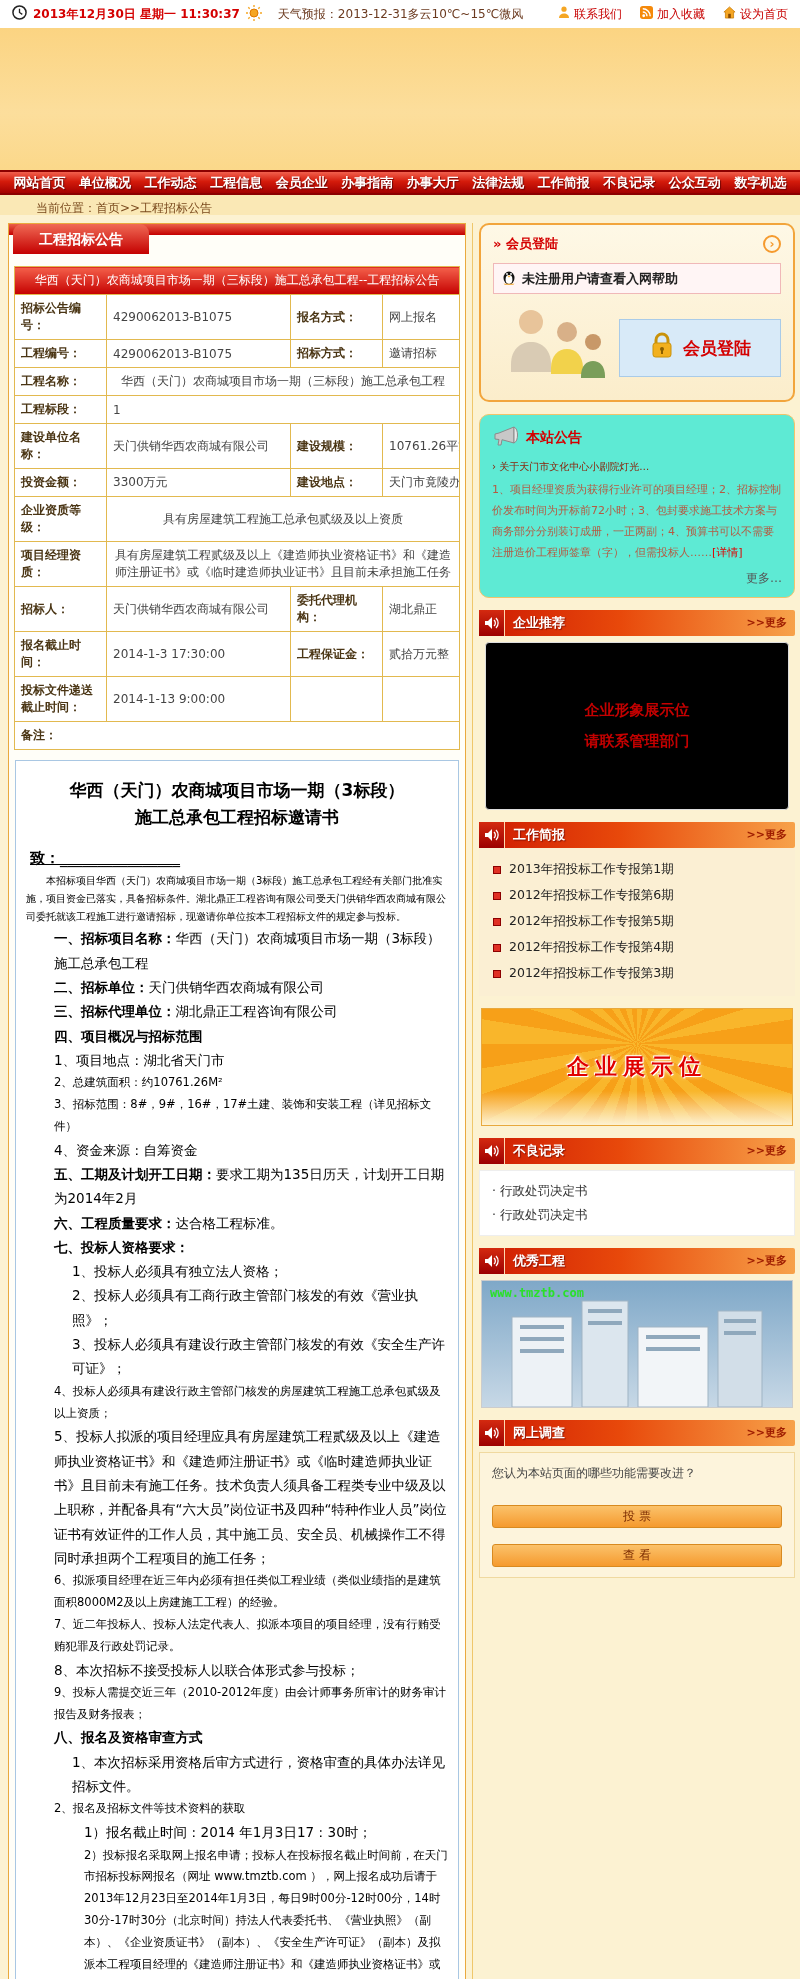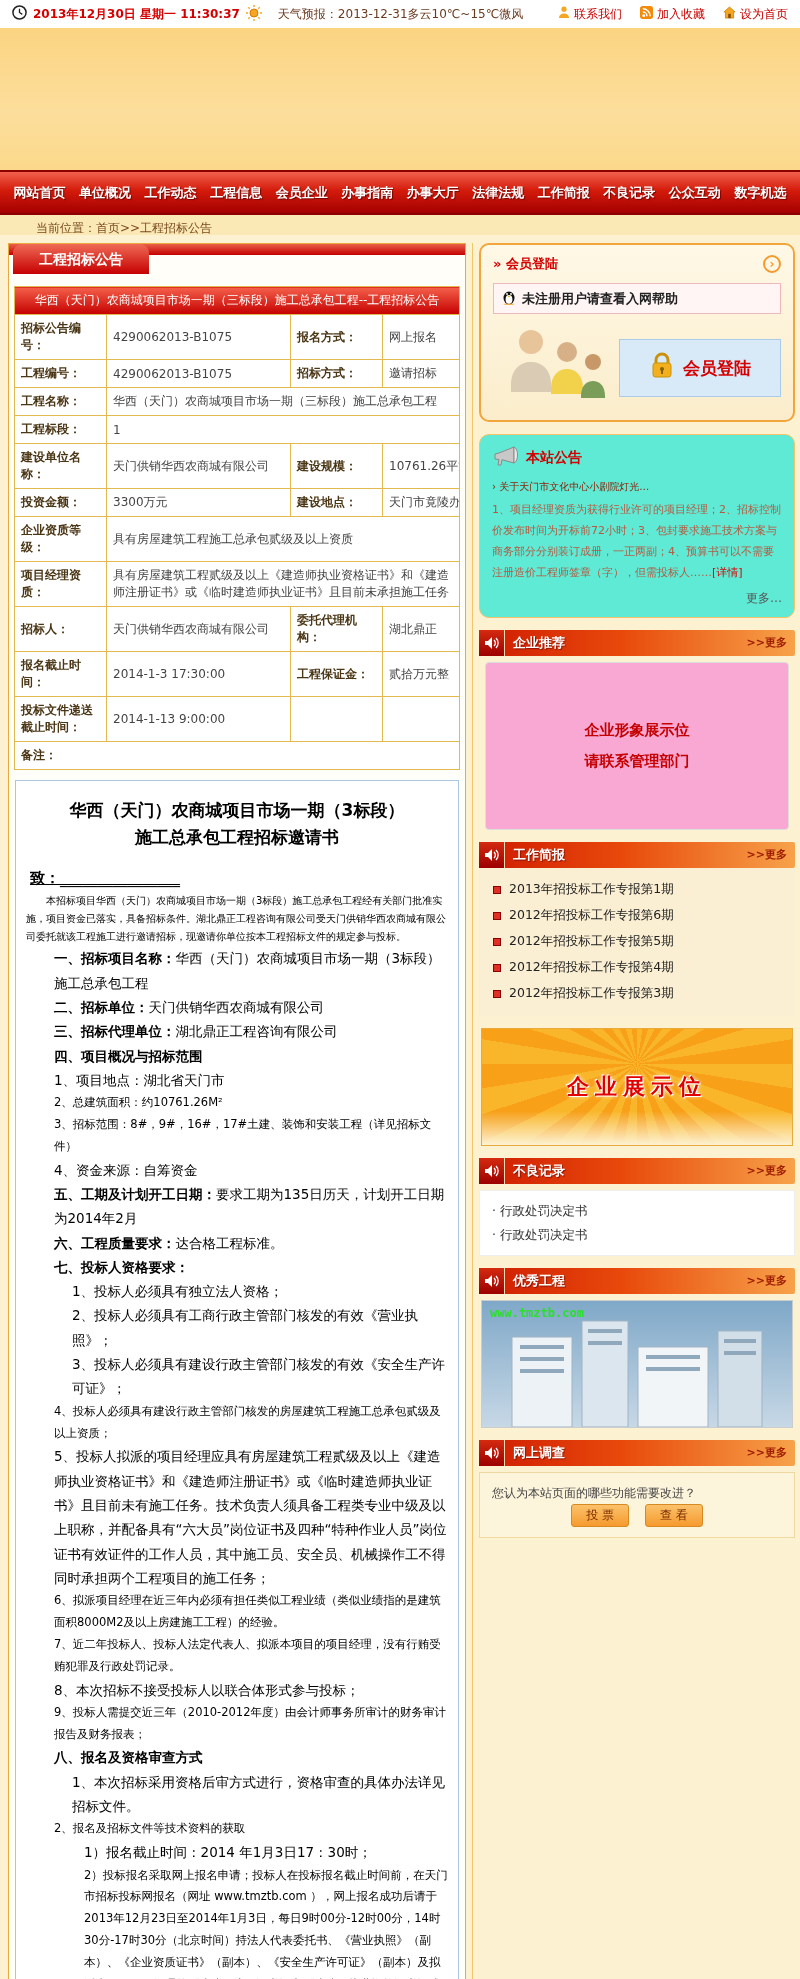--- a/index.html
+++ b/index.html
@@ -10,40 +10,40 @@
   .topbar .grp {display:flex; align-items:center; gap:6px;}
   .topbar .date {color:#D40000; font-weight:bold;}
   .topbar .weather {color:#6B3A1F; margin-left:10px;}
   .topbar .right {margin-left:auto; display:flex; gap:18px;}
   .topbar .right a {display:flex; align-items:center; gap:4px; color:#C70000; text-decoration:none;}
 
   
   .banner {height:142px; background:linear-gradient(180deg,#FBD482,#FCDE9C 60%,#FBD88A);}
 
   
-  .nav {height:45px; background:linear-gradient(180deg,#F2604D 0%,#D41B0B 45%,#A30000 100%); border-top:2px solid #8B0000; border-bottom:2px solid #8B0000; display:flex; align-items:center; justify-content:space-evenly;}
+  .nav {height:25px; background:linear-gradient(180deg,#F2604D 0%,#D41B0B 45%,#A30000 100%); border-top:2px solid #8B0000; border-bottom:2px solid #8B0000; display:flex; align-items:center; justify-content:space-evenly;}
   .nav a {color:#fff; font-size:13px; font-weight:bold; text-decoration:none; text-shadow:1px 1px 1px rgba(90,0,0,.8);}
 
   
   .crumb {height:20px; line-height:26px; background:#FAE8B5; font-size:12px; color:#7A4A1E; padding-left:36px;}
 
   
   .content {display:flex; padding:8px 8px 14px; gap:6px; background:#FCF2D2;}
   .vdivider {width:1px; background:#EFC76B; flex:none;}
 
   
   .panel {width:458px; flex:none; background:#FFFEF8; border:1px solid #E9A93D; padding-bottom:10px;}
   .panel-head {position:relative; height:30px;}
   .panel-head .strip {position:absolute; top:0; left:0; right:0; height:11px; background:linear-gradient(180deg,#EA6049,#C40000);}
   .panel-head .tab {position:absolute; left:4px; top:0; height:30px; line-height:30px; padding:0 26px; background:linear-gradient(180deg,#F06A55,#C40000); color:#fff; font-weight:bold; font-size:14px; border-radius:9px 9px 0 0;}
 
   table.info {width:446px; margin:12px auto 0; border-collapse:collapse; table-layout:fixed; font-size:12px;}
   table.info td {border:1px solid #E2B94F; padding:5px 6px; color:#444; white-space:nowrap; overflow:hidden; background:#fff;}
   table.info td.lbl {font-weight:bold; color:#4A3514; white-space:normal;}
-  table.info td.wrap {white-space:normal;}
+  table.info td.wrap {white-space:normal;text-align:center;}
   table.info .ttl td {background:linear-gradient(180deg,#F4604A,#C40000); color:#fff; text-align:center; font-weight:normal; height:27px;}
 
   
   .doc {margin:10px 6px 0; border:1px solid #A9C7E3; background:#fff; padding:16px 10px 20px;}
   .doc-title {text-align:center; font-size:17px; font-weight:bold; line-height:1.6; color:#000;}
   .salute {margin-top:18px; font-size:15px; color:#000; padding-left:4px;text-decoration:underline;}
   .salute b {font-weight:bold;}
   .intro {font-size:10px; color:#000; line-height:1.8; text-indent:2em; margin-top:4px;}
   .dline {font-size:13.5px; color:#000; line-height:1.8; padding-left:28px;}
   .dline .dhead {font-weight:bold;}
@@ -68,42 +68,42 @@
   .notice-link {color:#8B1A00; font-size:10px; margin:10px 0 6px; cursor:pointer;}
   .notice-body {color:#B55A42; font-size:11px; line-height:1.9;}
   .notice-body .detail {color:#E00000; font-weight:normal; cursor:pointer;}
   .notice-more {text-align:right; color:#555; font-size:12px; margin-top:6px; cursor:pointer;}
 
   .bar {height:26px; display:flex; align-items:center; background:linear-gradient(90deg,#CE1B02,#E8490B 45%,#F7A24A); border-radius:2px;}
   .bar .ico {width:26px; height:26px; background:linear-gradient(180deg,#D42A10,#9C0000); display:flex; align-items:center; justify-content:center; margin-right:8px; border-right:1px solid #FFD9B0;}
   .bar .t {font-weight:bold; font-size:13px; color:#fff; flex:1; text-shadow:1px 1px 1px rgba(90,0,0,.6);}
   .bar .more {font-size:11px; color:#9E1C00; padding-right:8px; cursor:pointer; font-weight:bold;}
 
-  .promo-box {border:1px solid #DDD; background:#f9a8d4; min-height:168px; display:flex; flex-direction:column; align-items:center; justify-content:center; gap:12px; margin:0 6px; border-radius:4px;}
+  .promo-box {border:1px solid #DDD; background:#000000; min-height:168px; display:flex; flex-direction:column; align-items:center; justify-content:center; gap:12px; margin:0 6px; border-radius:4px;}
   .promo-box div {color:#C40000; font-weight:bold; font-size:15px;}
 
   .reports {background:#FBEFD3; padding:8px 0 10px;}
   .rep-item {line-height:26px; font-size:12.5px; color:#222; padding-left:30px; position:relative; cursor:pointer;}
   .rep-item::before {content:""; position:absolute; left:14px; top:10px; width:6px; height:6px; background:#E03024; border:1px solid #8B0000;}
 
   .sun-banner {height:118px; margin:0 2px; position:relative; overflow:hidden; background:repeating-conic-gradient(from 0deg at 50% 30%, #F9B62B 0 9deg, #F7A018 9deg 18deg); display:flex; align-items:center; justify-content:center; border:1px solid #E8A93D;}
   .sun-banner::after {content:""; position:absolute; left:0; right:0; bottom:0; height:34px; background:linear-gradient(180deg,rgba(255,248,225,0),#FDF2D2);}
   .sun-banner span {color:#E00000; font-weight:bold; font-size:22px; letter-spacing:6px; text-shadow:0 0 4px #fff,1px 1px 0 #fff,-1px -1px 0 #fff; z-index:1;}
 
   .badlist {background:#fff; border:1px solid #EEE; padding:8px 12px; min-height:64px;}
   .bad-item {font-size:12.5px; color:#333; line-height:24px; cursor:pointer;}
   .bad-item::before {content:"· "; color:#333;}
 
   .excellent {height:128px; background:linear-gradient(180deg,#7FA8C8,#C7D8E6); position:relative; overflow:hidden; margin:0 2px; border:1px solid #CCC;}
   .excellent .wm {position:absolute; top:5px; left:8px; color:#2AE02A; font-family:"DejaVu Sans Mono","Liberation Mono",monospace; font-size:12px; font-weight:bold; z-index:2;}
 
   .survey {background:#FDF4DC; border:1px solid #F0D9A0; padding:10px 12px;}
   .survey-q {font-size:12px; color:#444; line-height:1.7;}
   .opt {display:flex; align-items:center; gap:5px; font-size:11.5px; color:#333; line-height:23px; cursor:pointer;}
-  .survey-btns {display:flex; justify-content:center; gap:16px; margin-top:1px;}
+  .survey-btns {display:flex; justify-content:center; gap:16px; margin-top:22px;flex-direction:column;}
   .survey-btns button {padding:2px 14px; background:linear-gradient(180deg,#FBC26B,#F59A2E); border:1px solid #D88A20; color:#7A2A00; font-size:12px; border-radius:3px; cursor:pointer; font-family:inherit;}
 </style>
 </head>
 <body>
 
 <div class="topbar">
   <div class="grp">
     <span><svg width="15" height="15" viewBox="0 0 16 16">
           <circle cx="8" cy="8" r="7" fill="#fff" stroke="#222" stroke-width="1.6"></circle>
           <path d="M8 4v4l3 2" stroke="#222" stroke-width="1.4" fill="none"></path>

